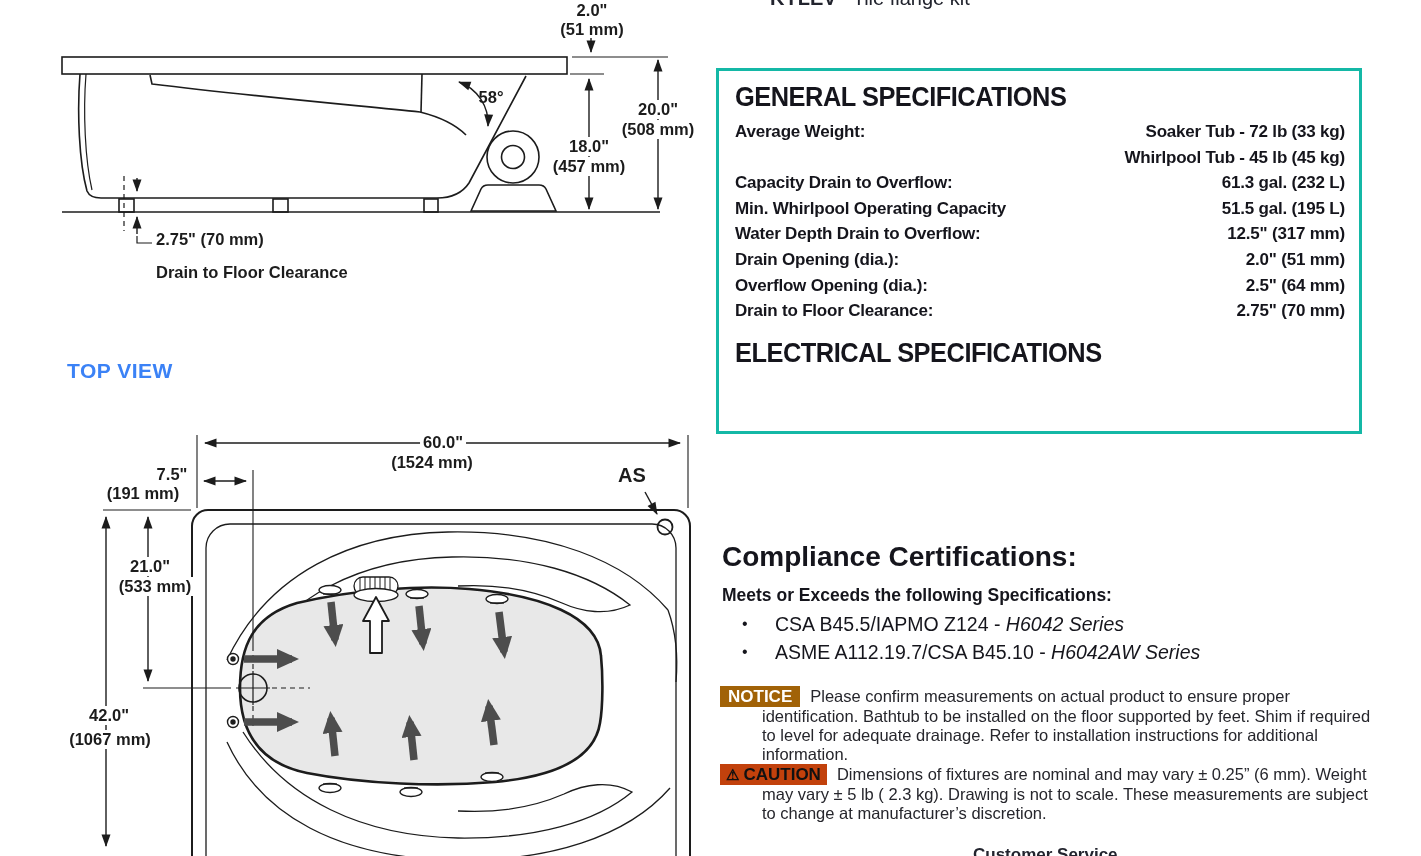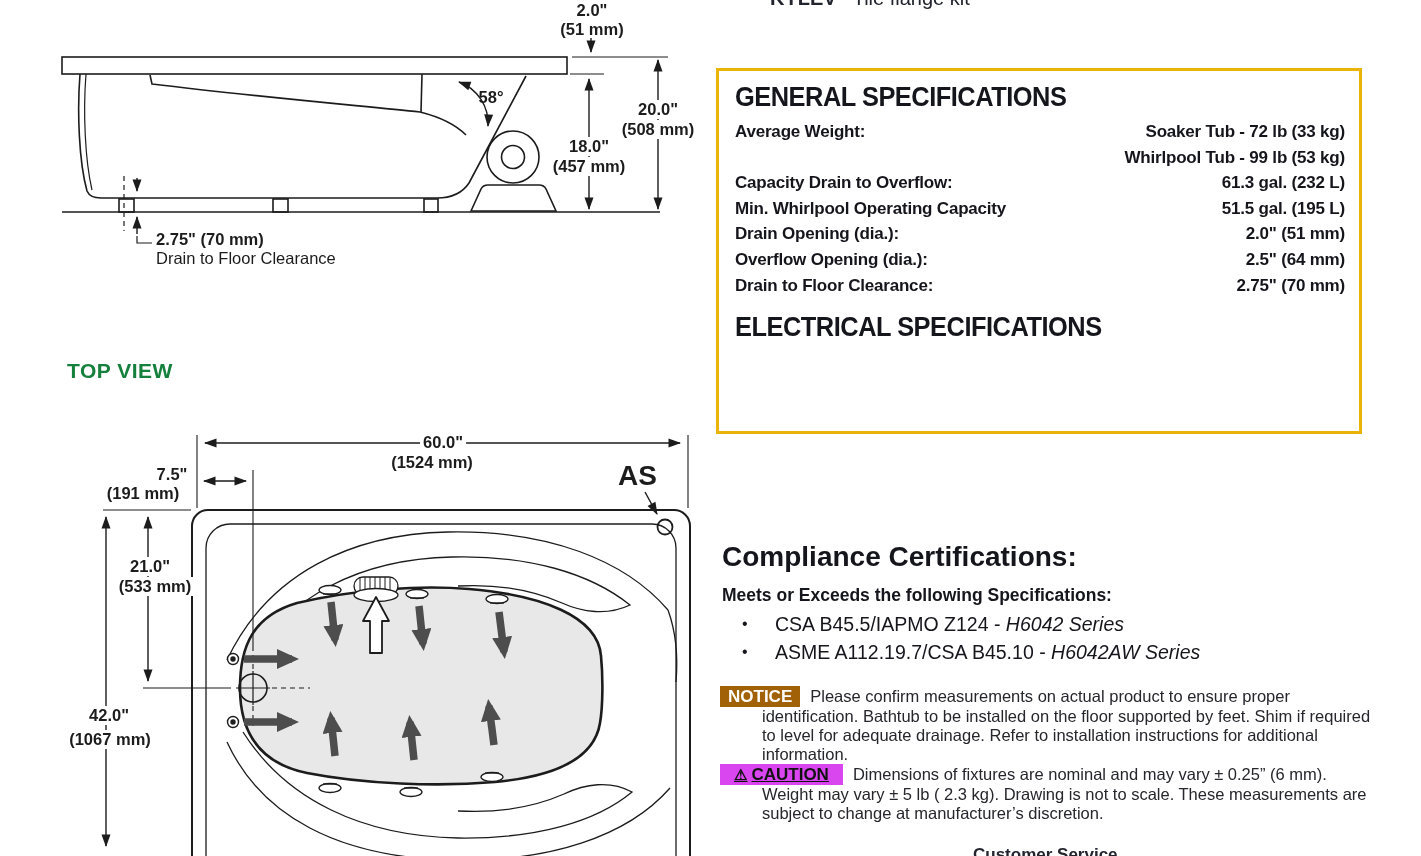--- a/index.html
+++ b/index.html
@@ -8,23 +8,23 @@
   .dim{position:absolute;font:600 16.5px/19px "Liberation Sans",sans-serif;color:#1c1c1c;
        white-space:nowrap;transform:translateX(-50%);}
   .bgw{background:#fff;padding:0 3px;}
   .leftal{transform:none;}
   
   .top-frag{position:absolute;left:770px;top:-13px;font-size:20px;white-space:nowrap;color:#22242e;}
   .top-frag b{font-weight:700;margin-right:16px;}
   .cs-frag{position:absolute;left:973px;top:845px;font:700 17px "Liberation Sans",sans-serif;color:#22242e;}
   
   .view-title{position:absolute;left:67px;top:359px;font:800 21px "Liberation Sans",sans-serif;
-              letter-spacing:.5px;color:#15803d;}
-  
-  .spec-box{position:absolute;left:716px;top:68px;width:646px;height:366px;border:3px solid #eab308;
+              letter-spacing:.5px;color:#3b82f6;}
+  
+  .spec-box{position:absolute;left:716px;top:68px;width:646px;height:366px;border:3px solid #14b8a6;
             box-sizing:border-box;padding:10px 14px 0 16px;color:#15151c;}
   .spec-h{font:800 27px/32px "Liberation Sans",sans-serif;letter-spacing:-.5px;
           transform:scaleX(.94);transform-origin:left;margin:0 0 6px 0;}
   .spec-row{display:flex;justify-content:space-between;font:700 17px/25.6px "Liberation Sans",sans-serif;
             letter-spacing:-.2px;align-items:center;}
   .spec-elec-h{margin-top:13px;}
   
   .compliance{position:absolute;left:722px;top:540px;width:660px;color:#15151c;}
   .comp-title{font:800 28px/34px "Liberation Sans",sans-serif;margin:0;}
   .comp-sub{font:700 17.5px/20px "Liberation Sans",sans-serif;margin-top:11px;}
@@ -32,21 +32,21 @@
   .comp-item .blt{position:absolute;left:20px;top:0;font-size:16px;}
   .comp-items{margin-top:5px;}
   
   .advisory{position:absolute;left:720px;width:618px;font:400 16.5px/19.2px "Liberation Sans",sans-serif;
             color:#26262c;padding-left:42px;text-indent:-42px;}
   .notice{top:686px;}
   .caution{top:764px;}
   .adv-label{display:inline-block;text-indent:0;font:700 17px/21px "Liberation Sans",sans-serif;
              padding:0 8px;margin-right:10px;vertical-align:baseline;}
   .notice .adv-label{background:#a16207;color:#fff;}
-  .caution .adv-label{background:#d946ef;color:#111;padding:0 14px;text-decoration:underline;}
+  .caution .adv-label{background:#c2410c;color:#111;padding:0 6px;}
   .warn-tri{font-size:15px;margin-right:4px;}
   svg{position:absolute;overflow:visible;}
 </style>
 </head>
 <body>
 
 <div id="page">
 
   <div class="top-frag">
     <b>KYLEV</b><span>Tile flange kit</span>
@@ -85,21 +85,21 @@
   </svg>
 
   <div class="dim" style="left:592px;top:1px">2.0"</div>
   <div class="dim" style="left:592px;top:20px">(51 mm)</div>
   <div class="dim bgw" style="left:658px;top:100px">20.0"</div>
   <div class="dim bgw" style="left:658px;top:120px">(508 mm)</div>
   <div class="dim bgw" style="left:589px;top:137px">18.0"</div>
   <div class="dim bgw" style="left:589px;top:157px">(457 mm)</div>
   <div class="dim" style="left:491px;top:88px">58°</div>
   <div class="dim leftal" style="left:156px;top:230px">2.75" (70 mm)</div>
-  <div class="dim leftal" style="left:156px;top:249px;font-weight:400">Drain to Floor Clearance</div>
+  <div class="dim leftal" style="left:156px;top:263px;font-weight:700">Drain to Floor Clearance</div>
 
   <div class="view-title">TOP VIEW</div>
 
   <svg style="left:0;top:420px" width="710" height="436" viewBox="0 420 710 436">
     <defs>
       <marker id="da2" markerUnits="userSpaceOnUse" markerWidth="14" markerHeight="11" refX="12" refY="5" orient="auto-start-reverse">
         <path d="M0.5,0.5 L13,5 L0.5,9.5 Z" fill="#1c1c1c"></path>
       </marker>
       <marker id="ga" markerUnits="userSpaceOnUse" markerWidth="24" markerHeight="21" refX="15" refY="10" orient="auto">
         <path d="M0,0 L22,10 L0,20 Z" fill="#4d4d4d"></path>
@@ -185,39 +185,43 @@
   </svg>
 
   <div class="dim bgw" style="left:443px;top:433px">60.0"</div>
   <div class="dim" style="left:432px;top:453px">(1524 mm)</div>
   <div class="dim" style="left:172px;top:465px">7.5"</div>
   <div class="dim" style="left:143px;top:484px">(191 mm)</div>
   <div class="dim bgw" style="left:150px;top:557px">21.0"</div>
   <div class="dim bgw" style="left:155px;top:577px">(533 mm)</div>
   <div class="dim bgw" style="left:109px;top:706px">42.0"</div>
   <div class="dim bgw" style="left:110px;top:730px">(1067 mm)</div>
-  <div class="dim leftal" style="left:618px;top:466px;font-size:28px">AS</div>
+  <div class="dim leftal" style="left:618px;top:466px;font-size:20px">AS</div>
 
   <div class="spec-box">
     <div class="spec-h">GENERAL SPECIFICATIONS</div>
     <div class="spec-row">
       <span>Average Weight:</span>
       <span>Soaker Tub - 72 lb (33 kg)</span>
     </div>
     <div class="spec-row">
       <span></span>
-      <span>Whirlpool Tub - 99 lb (53 kg)</span>
+      <span>Whirlpool Tub - 45 lb (45 kg)</span>
     </div>
     <div class="spec-row">
       <span>Capacity Drain to Overflow:</span>
       <span>61.3 gal. (232 L)</span>
     </div>
     <div class="spec-row">
       <span>Min. Whirlpool Operating Capacity</span>
       <span>51.5 gal. (195 L)</span>
+    </div>
+    <div class="spec-row">
+      <span>Water Depth Drain to Overflow:</span>
+      <span>12.5" (317 mm)</span>
     </div>
     <div class="spec-row">
       <span>Drain Opening (dia.):</span>
       <span>2.0" (51 mm)</span>
     </div>
     <div class="spec-row">
       <span>Overflow Opening (dia.):</span>
       <span>2.5" (64 mm)</span>
     </div>
     <div class="spec-row">

